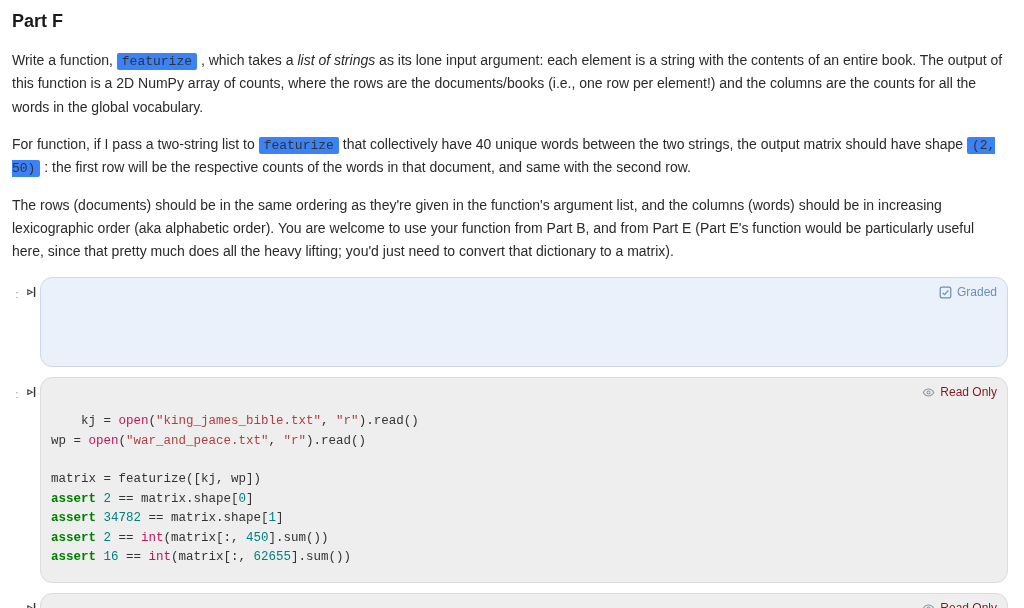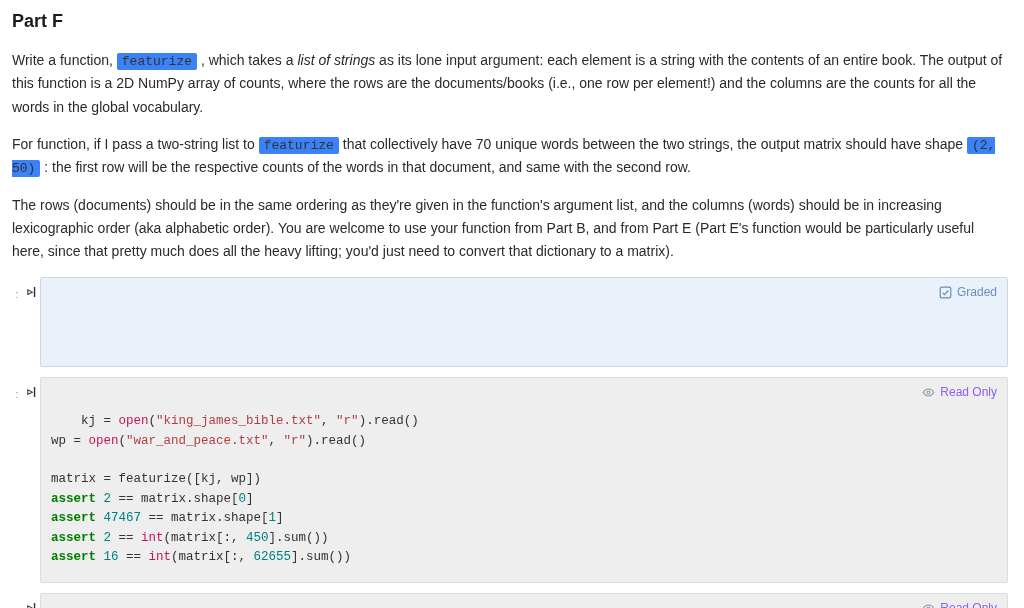--- a/index.html
+++ b/index.html
@@ -52,21 +52,21 @@
     text-align: right;
     padding-top: 6px;
     padding-right: 4px;
     color: #333;
     font-size: 11px;
     font-weight: 600;
   }
   .cell-body {
     flex: 1;
     position: relative;
-    border-radius: 2px;
+    border-radius: 12px;
     padding: 15px 10px;
     font-family: "SFMono-Regular", Consolas, "Liberation Mono", Menlo, monospace;
     font-size: 12.5px;
     line-height: 1.55;
     white-space: pre;
     overflow: hidden;
   }
   .cell-empty {
     background: #eaf1fb;
     border: 1px solid #cfd8e6;
@@ -76,21 +76,21 @@
     background: #eeeeee;
     border: 1px solid #dcdcdc;
     color: #333;
   }
   .badge {
     position: absolute;
     top: 5px;
     right: 10px;
     font-family: -apple-system, BlinkMacSystemFont, "Segoe UI", Helvetica, Arial, sans-serif;
     font-size: 12px;
-    color: #8b5cf6;
+    color: #7f1d1d;
     display: flex;
     align-items: center;
     gap: 5px;
   }
   .badge-graded { color: #6a8fb5; }
   .badge svg { width: 13px; height: 13px; }
 
   
   .tok-kw { color: #008000; font-weight: 600; }
   .tok-str { color: #b04040; }
@@ -100,21 +100,21 @@
 </head>
 <body>
 
 <div class="heading">Part F</div>
 
 <p class="prose">
   <span>Write a function, </span><code class="inline-code">featurize</code><span> , which takes a </span><span class="em">list of strings</span><span> as its lone input argument: each element is a string with the contents of an entire book. The output of this function is a 2D NumPy array of counts, where the rows are the documents/books (i.e., one row per element!) and the columns are the counts for all the words in the global vocabulary.</span>
 </p>
 
 <p class="prose">
-  <span>For function, if I pass a two-string list to </span><code class="inline-code">featurize</code><span> that collectively have 70 unique words between the two strings, the output matrix should have shape </span><code class="inline-code">(2, 50)</code><span> : the first row will be the respective counts of the words in that document, and same with the second row.</span>
+  <span>For function, if I pass a two-string list to </span><code class="inline-code">featurize</code><span> that collectively have 40 unique words between the two strings, the output matrix should have shape </span><code class="inline-code">(2, 50)</code><span> : the first row will be the respective counts of the words in that document, and same with the second row.</span>
 </p>
 
 <p class="prose">The rows (documents) should be in the same ordering as they're given in the function's argument list, and the columns (words) should be in increasing lexicographic order (aka alphabetic order). You are welcome to use your function from Part B, and from Part E (Part E's function would be particularly useful here, since that pretty much does all the heavy lifting; you'd just need to convert that dictionary to a matrix).</p>
 
 <div class="cell-row">
   <div class="gutter">:</div>
   <div class="prompt">▹|</div>
   <div class="cell-body cell-empty">
     <div class="badge badge-graded">
       <svg viewBox="0 0 16 16" fill="none" stroke="#6a8fb5" stroke-width="1.5">
@@ -134,21 +134,21 @@
       <svg viewBox="0 0 16 16" fill="none" stroke="#8a98a6" stroke-width="1.3">
           <path d="M1.5 8s2.3-4.2 6.5-4.2S14.5 8 14.5 8s-2.3 4.2-6.5 4.2S1.5 8 1.5 8z"></path>
           <circle cx="8" cy="8" r="1.9"></circle>
         </svg>
       <span>Read Only</span>
     </div><span><span>kj = </span><span class="tok-builtin">open</span><span>(</span><span class="tok-str">"king_james_bible.txt"</span><span>, </span><span class="tok-str">"r"</span><span>).read()</span></span>
 <span><span>wp = </span><span class="tok-builtin">open</span><span>(</span><span class="tok-str">"war_and_peace.txt"</span><span>, </span><span class="tok-str">"r"</span><span>).read()</span></span>
 <span></span>
 <span>matrix = featurize([kj, wp])</span>
 <span><span class="tok-kw">assert</span><span> </span><span class="tok-num">2</span><span> == matrix.shape[</span><span class="tok-num">0</span><span>]</span></span>
-<span><span class="tok-kw">assert</span><span> </span><span class="tok-num">47467</span><span> == matrix.shape[</span><span class="tok-num">1</span><span>]</span></span>
+<span><span class="tok-kw">assert</span><span> </span><span class="tok-num">34782</span><span> == matrix.shape[</span><span class="tok-num">1</span><span>]</span></span>
 <span><span class="tok-kw">assert</span><span> </span><span class="tok-num">2</span><span> == </span><span class="tok-builtin">int</span><span>(matrix[:, </span><span class="tok-num">450</span><span>].sum())</span></span>
 <span><span class="tok-kw">assert</span><span> </span><span class="tok-num">16</span><span> == </span><span class="tok-builtin">int</span><span>(matrix[:, </span><span class="tok-num">62655</span><span>].sum())</span></span></div>
 </div>
 
 <div class="cell-row">
   <div class="gutter">:</div>
   <div class="prompt">▹|</div>
   <div class="cell-body cell-ro">
     <div class="badge">
       <svg viewBox="0 0 16 16" fill="none" stroke="#8a98a6" stroke-width="1.3">

